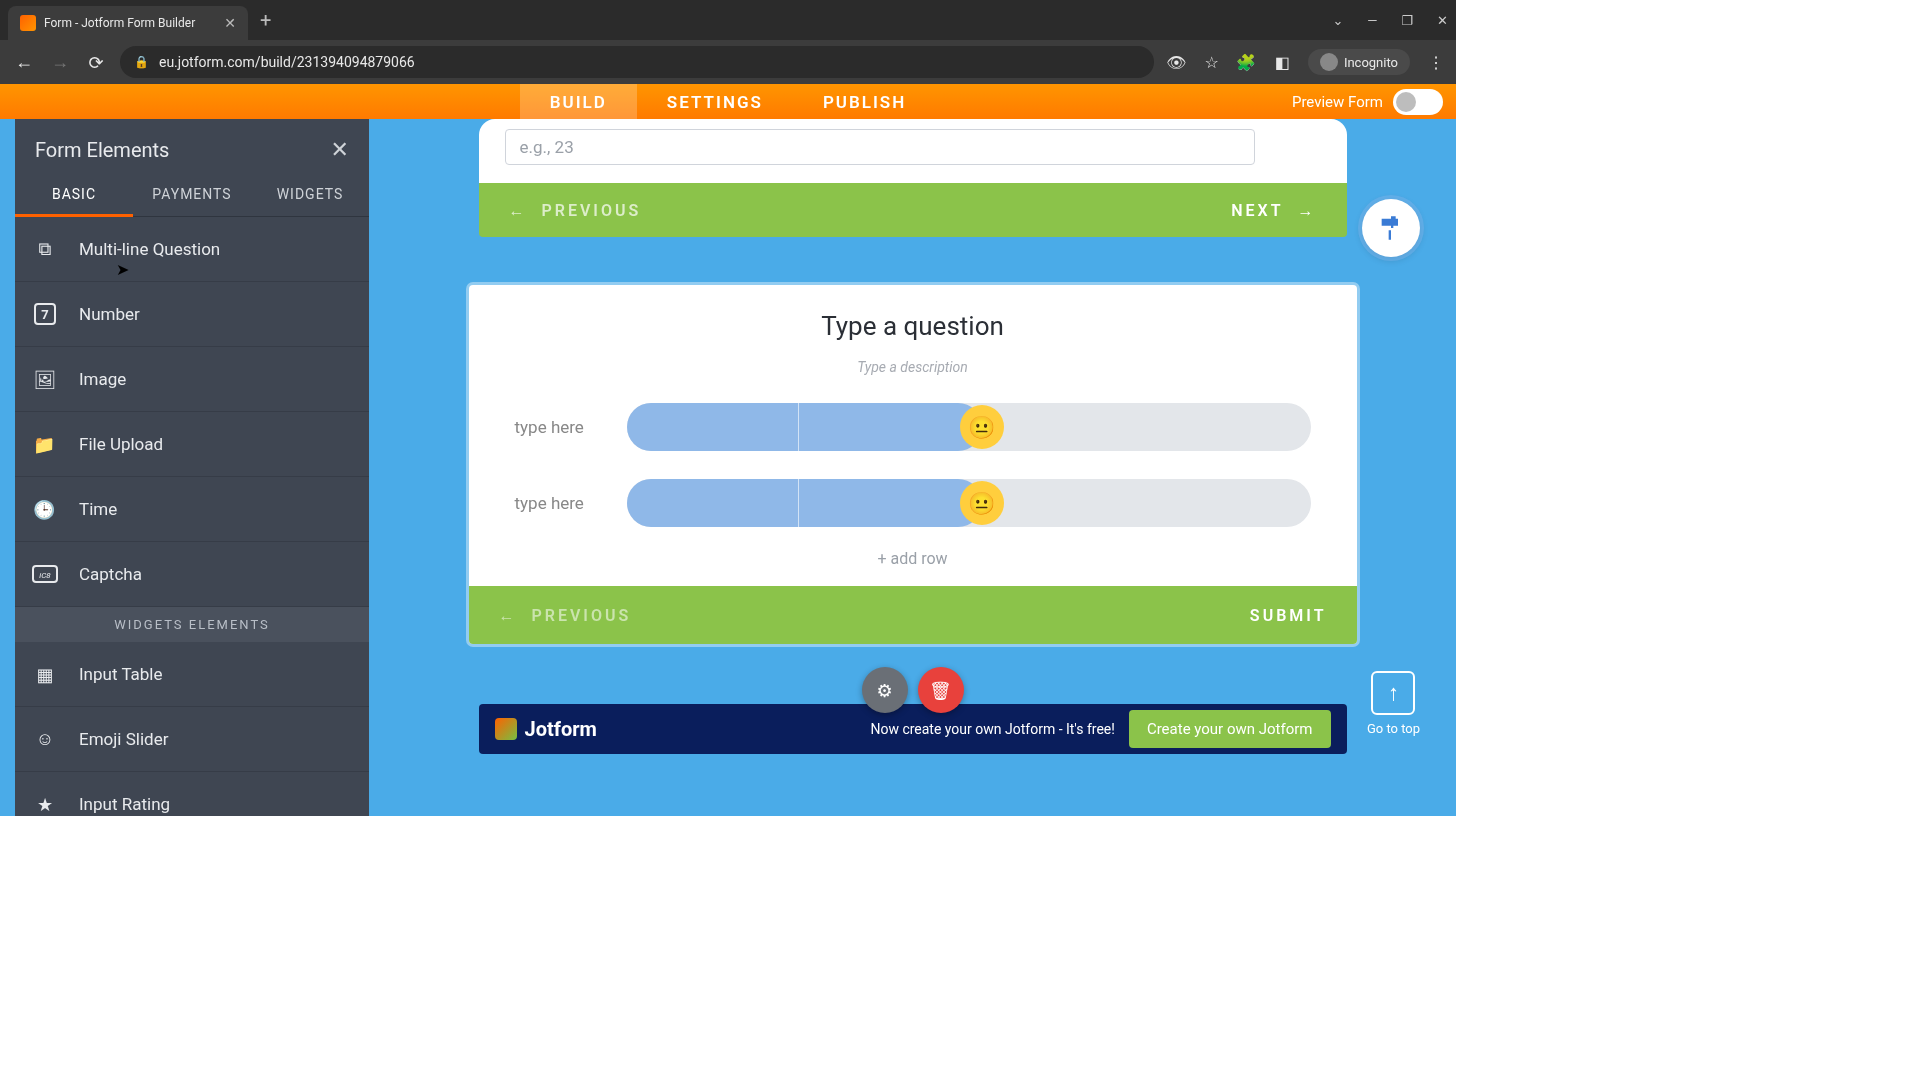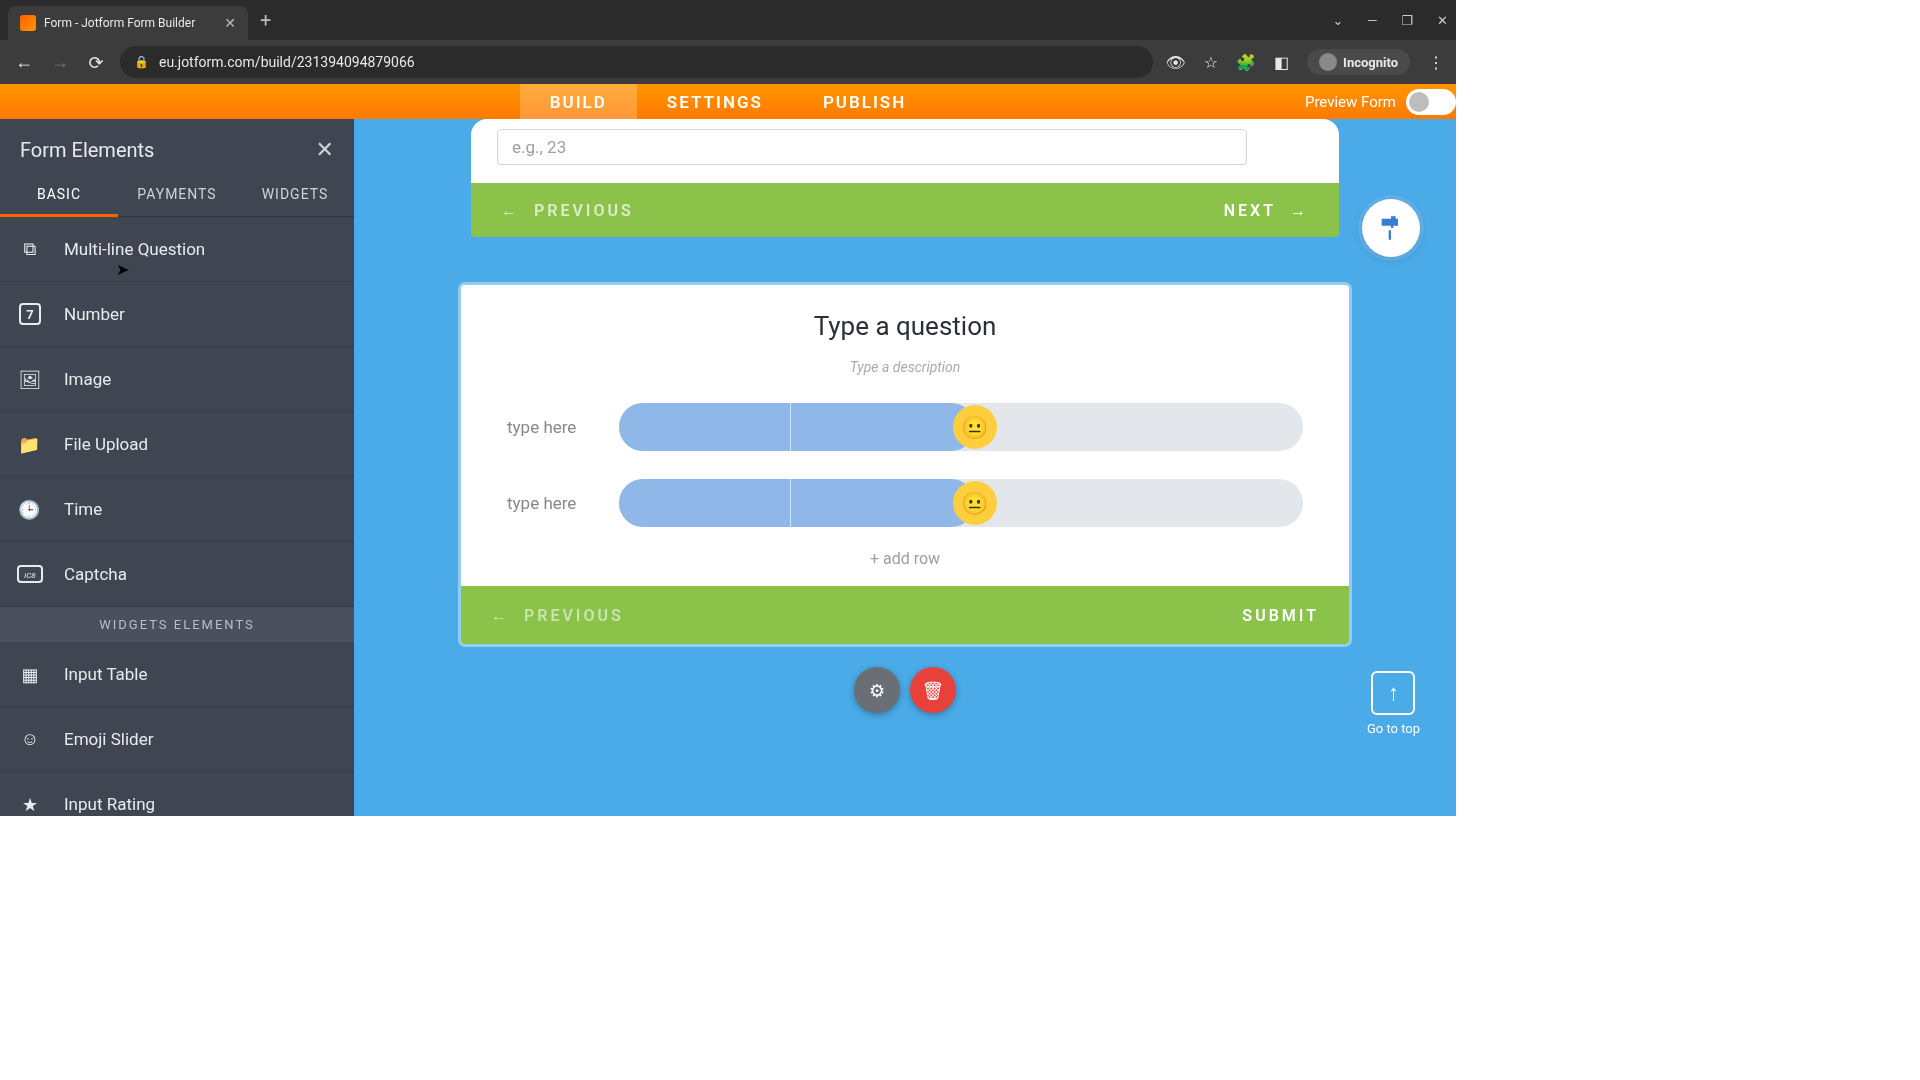--- a/index.html
+++ b/index.html
@@ -13,34 +13,34 @@
 .new-tab { color: #bbb; font-size: 20px; margin-left: 12px; cursor: pointer; }
 .window-controls { margin-left: auto; display: flex; gap: 24px; color: #ccc; }
 .window-controls span { cursor: pointer; font-size: 13px; }
 
 .browser-bar { background: #3c3c3c; height: 44px; display: flex; align-items: center; padding: 0 12px; gap: 12px; }
 .nav-btn { color: #e8e8e8; font-size: 18px; cursor: pointer; width: 24px; text-align: center; }
 .nav-btn.disabled { color: #777; }
 .addr-bar { flex: 1; background: #2b2b2b; border-radius: 20px; height: 32px; display: flex; align-items: center; padding: 0 14px; color: #e8e8e8; font-size: 14px; gap: 10px; }
 .lock-icon { font-size: 12px; }
 .br-icons { display: flex; gap: 18px; align-items: center; color: #e8e8e8; font-size: 16px; }
-.incognito-badge { background: #4a4a4a; border-radius: 16px; padding: 4px 12px; font-size: 13px; display: flex; align-items: center; gap: 6px; font-weight: bold; }
+.incognito-badge { background: #4a4a4a; border-radius: 16px; padding: 4px 12px; font-size: 13px; display: flex; align-items: center; gap: 6px; }
 .incognito-ico { width: 18px; height: 18px; background: #888; border-radius: 50%; display: inline-block; }
 
 
 .app { height: calc(100% - 84px); display: flex; flex-direction: column; }
 .orange-bar { background: linear-gradient(#ff9500,#ff7a00); height: 35px; display: flex; align-items: center; justify-content: center; position: relative; }
 .main-tabs { display: flex; height: 100%; }
 .main-tab { padding: 0 30px; display: flex; align-items: center; font-weight: 600; letter-spacing: 2px; font-size: 17px; color: #fff; cursor: pointer; }
 .main-tab.active { background: rgba(255,255,255,0.22); color: #fff; }
-.preview { position: absolute; right: 0; display: flex; align-items: center; gap: 10px; color: #fff; font-size: 15px; }
+.preview { position: absolute; right: 13px; display: flex; align-items: center; gap: 10px; color: #fff; font-size: 15px; }
 .toggle { width: 50px; height: 26px; background: #fff; border-radius: 14px; position: relative; cursor: pointer; }
 .toggle::after { content:""; position: absolute; left: 3px; top: 3px; width: 20px; height: 20px; background: #bdbdbd; border-radius: 50%; }
 
-.workspace { flex: 1; display: flex; background: #4aabe8; overflow: hidden; }
+.workspace { flex: 1; display: flex; background: #4aabe8; overflow: hidden; padding-left: 15px; }
 
 
 .sidebar { width: 354px; background: #3f4652; color: #dfe3e8; display: flex; flex-direction: column; }
 .side-header { padding: 18px 20px 10px; display: flex; align-items: center; justify-content: space-between; }
 .side-header h2 { font-size: 20px; font-weight: 400; color: #e8eaed; }
 .side-close { font-size: 22px; color: #cfd3d8; cursor: pointer; }
 .side-tabs { display: flex; border-bottom: 1px solid #2f353f; }
 .side-tab { flex: 1; text-align: center; padding: 14px 0; font-size: 14px; letter-spacing: 1px; color: #cfd3d8; cursor: pointer; position: relative; }
 .side-tab.active { color: #fff; }
 .side-tab.active::after { content:""; position: absolute; left: 0; right: 0; bottom: -1px; height: 3px; background: #ff6100; }
@@ -276,15 +276,23 @@
           </svg>
       </div>
 
       <div class="go-top">
         <div class="go-top-box">
             <span>↑</span>
           </div>
         <div class="go-top-lbl">Go to top</div>
       </div>
 
+      <div class="promo">
+        <div class="promo-logo">
+          <span class="promo-ico"></span>
+          <span>Jotform</span>
+        </div>
+        <span class="promo-text">Now create your own Jotform - It's free!</span>
+        <span class="promo-btn">Create your own Jotform</span>
+      </div>
     </div>
   </div>
 </div>
 
 </body></html>

